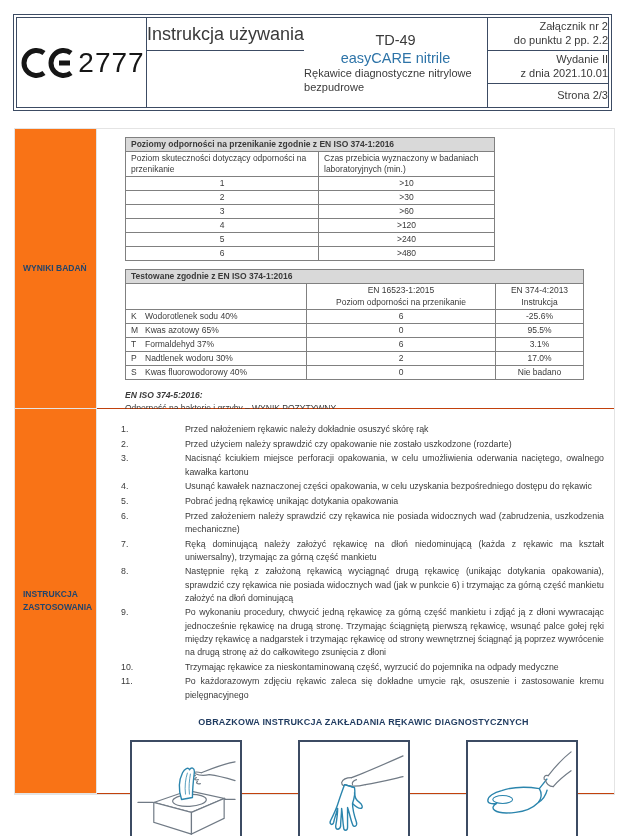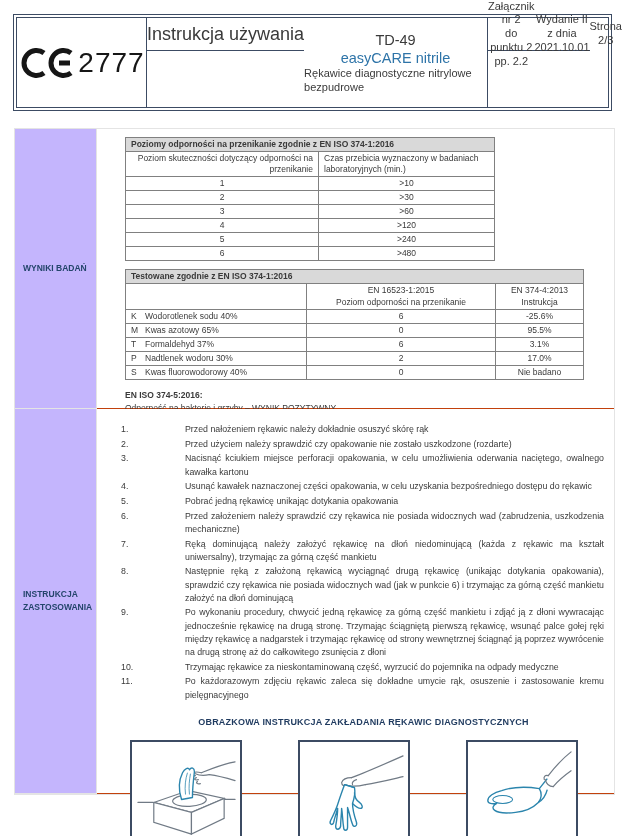--- a/index.html
+++ b/index.html
@@ -16,50 +16,50 @@
     border:1px solid #3c4b63;display:grid;grid-template-columns:130px 1fr 120px;height:89px;
   }
   .ce-cell{border-right:1px solid #3c4b63;display:flex;align-items:center;justify-content:center;gap:2px;}
   .ce-number{font-size:28px;color:#161616;letter-spacing:1px;}
   .mid-cell{border-right:1px solid #3c4b63;display:flex;flex-direction:row;}
   .mid-top{height:32px;border-bottom:1px solid #3c4b63;display:flex;align-items:center;justify-content:center;font-size:18px;color:#3a3a3a;}
   .mid-bottom{flex:1;display:flex;flex-direction:column;align-items:center;justify-content:center;line-height:1.25;}
   .product-code{font-size:14.5px;}
   .product-name{font-size:14.5px;color:#2e74a8;}
   .product-desc{font-size:11px;}
-  .right-cell{display:flex;flex-direction:row;font-size:11px;text-align:center;}
+  .right-cell{display:flex;flex-direction:column;font-size:11px;text-align:right;}
   .right-row{height:32px;border-bottom:1px solid #3c4b63;display:flex;flex-direction:column;justify-content:center;line-height:1.25;}
   .right-row.last{border-bottom:none;flex:1;}
   
   .main{
     position:absolute;left:14px;top:128px;width:599px;
     display:grid;grid-template-columns:82px 1fr;grid-template-rows:280px 385px;
     border:1px solid #e4e4e4;
   }
   .side-cell{
-    background:#c4b5fd;border-right:1px solid #e4e4e4;border-bottom:1px solid #e4e4e4;
+    background:#f97316;border-right:1px solid #e4e4e4;border-bottom:1px solid #e4e4e4;
     display:flex;align-items:center;padding-left:8px;
     color:#24456b;font-weight:bold;font-size:8.5px;line-height:1.5;
   }
   .content-cell{border-bottom:1px solid #c2410c;background:#fff;}
   .content-1{padding:8px 0 0 28px;}
   .content-2{padding:14px 8px 0 24px;}
   
   table{border-collapse:collapse;font-size:8.5px;color:#3a3a3a;margin-bottom:8px;}
   td,th{border:1px solid #808080;padding:1px 5px;line-height:1.3;font-weight:normal;vertical-align:middle;}
   .tbl-title{background:#d9d9d9;font-weight:bold;text-align:left;}
   .t1{width:370px;}
-  .t1 .c1{width:182px;text-align:right;}
+  .t1 .c1{width:182px;}
   .t1 td.center, .t2 td.center{text-align:center;}
   .t2{width:459px;}
   .t2 .cc1{width:170px;}
   .t2 .cc2{width:178px;}
   .t2 .chead{text-align:center;margin-top:8px;}
   .chem-letter{display:inline-block;width:14px;}
-  .note-title{font-size:8.5px;font-weight:bold;margin:10px 0 2px 0;}
+  .note-title{font-size:8.5px;font-weight:bold;margin:10px 0 2px 0;font-style:italic;}
   .note-line{font-size:8.5px;line-height:1.6;}
   
   .ins-item{display:flex;font-size:8.8px;line-height:1.5;margin-bottom:1.5px;}
   .ins-num{width:26px;flex:none;}
   .ins-txt{flex:1;text-align:justify;padding-right:2px;padding-left:38px;}
   .pictorial-heading{
     margin-top:15px;text-align:center;font-weight:bold;font-size:9px;
     color:#1f3a5f;letter-spacing:.2px;
   }
   .illu-row{margin-top:13px;margin-left:9px;width:448px;display:flex;justify-content:space-between;}

